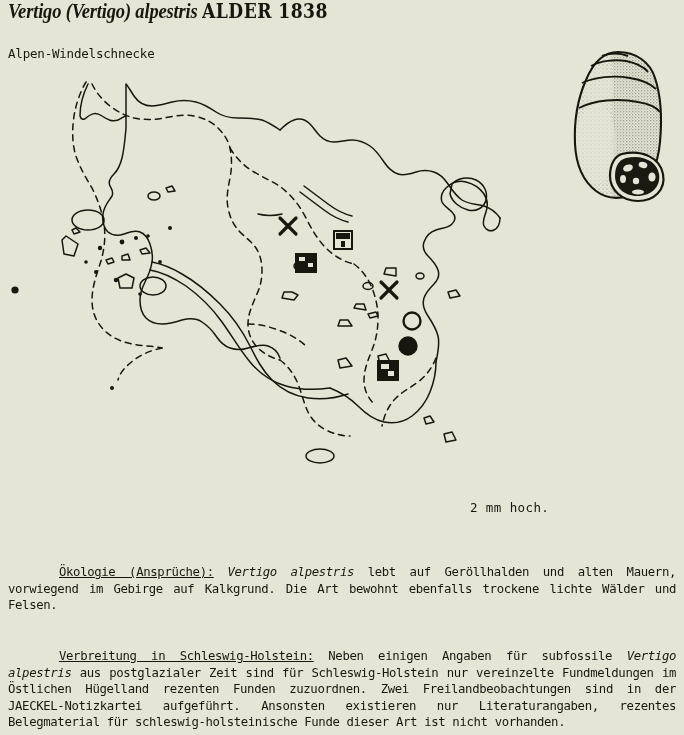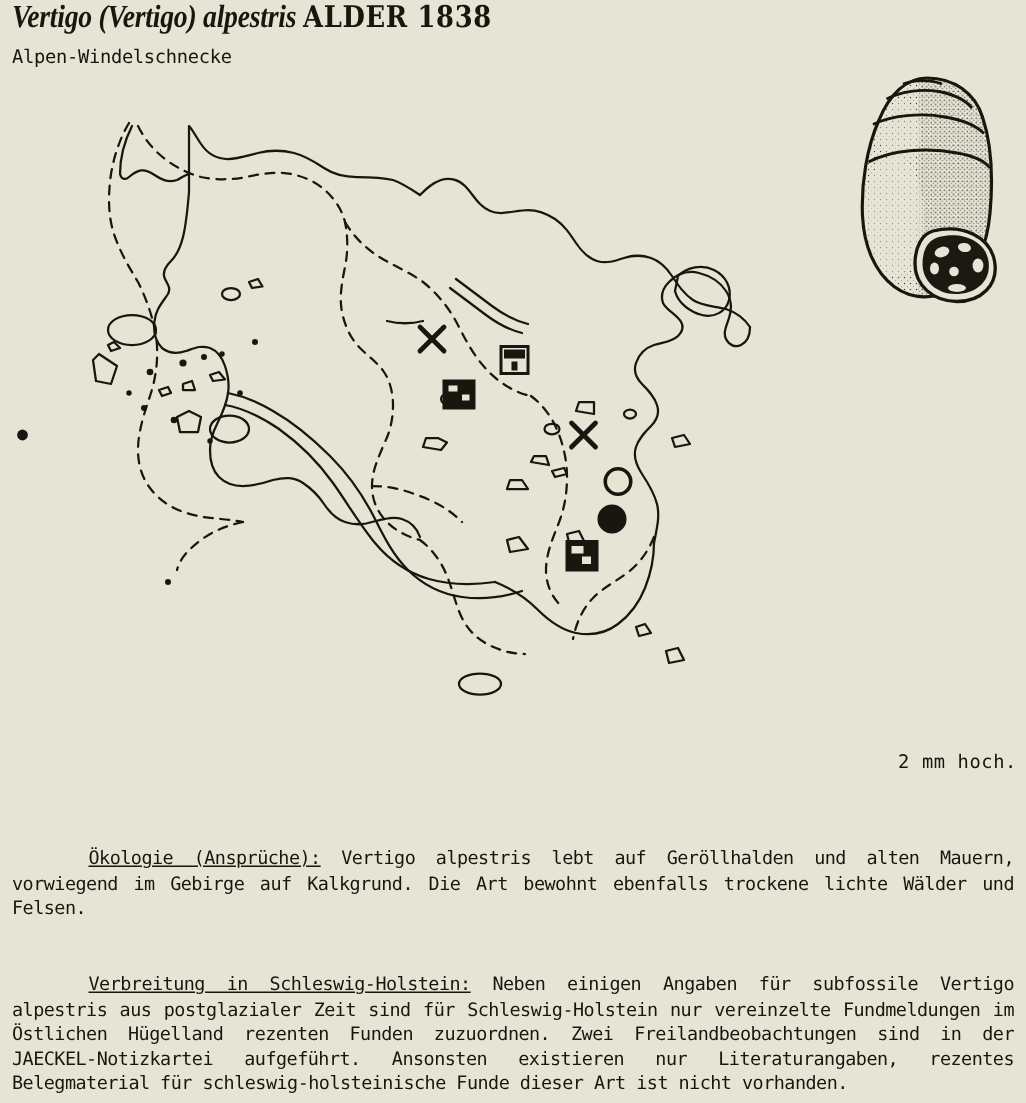--- a/index.html
+++ b/index.html
@@ -36,40 +36,40 @@
   #species-title .auth {
     font-style: normal;
     font-family: "DejaVu Serif", serif;
     font-weight: bold;
     font-size: 20px;
     letter-spacing: 0.5px;
   }
   #common-name {
     font-family: "DejaVu Sans Mono", monospace;
     font-size: 12.5px;
-    margin-top: 7px;
+    margin-top: 23px;
     letter-spacing: -0.2px;
   }
 
   
   #shell-figure {
     position: absolute;
     left: 566px;
     top: 48px;
     width: 112px;
     height: 160px;
   }
   #shell-figure svg { display: block; }
 
   #scale-note {
     position: absolute;
     left: 470px;
     top: 500px;
     width: 208px;
-    text-align: right;
+    text-align: left;
     font-family: "DejaVu Sans Mono", monospace;
     font-size: 12.5px;
     letter-spacing: 0.4px;
   }
 
   
   #map-figure {
     position: absolute;
     left: 0px;
     top: 58px;
@@ -101,21 +101,21 @@
     font-size: 12.3px;
     line-height: 16.6px;
     letter-spacing: -0.35px;
     text-align: justify;
     text-justify: inter-word;
   }
   #para-oekologie { top: 564px; }
   #para-verbreitung { top: 648px; }
   .para .indent { display: inline-block; width: 28px; }
   .para .head { text-decoration: underline; margin-left: 23px; }
-  .para .it { }
+  .para .it { font-style: italic; }
 </style>
 </head>
 <body>
 
 <div class="page">
 
   <div id="header">
     <div id="species-title"><span>Vertigo (Vertigo) alpestris</span> <span class="auth">ALDER 1838</span></div>
     <div id="common-name">Alpen-Windelschnecke</div>
   </div>

